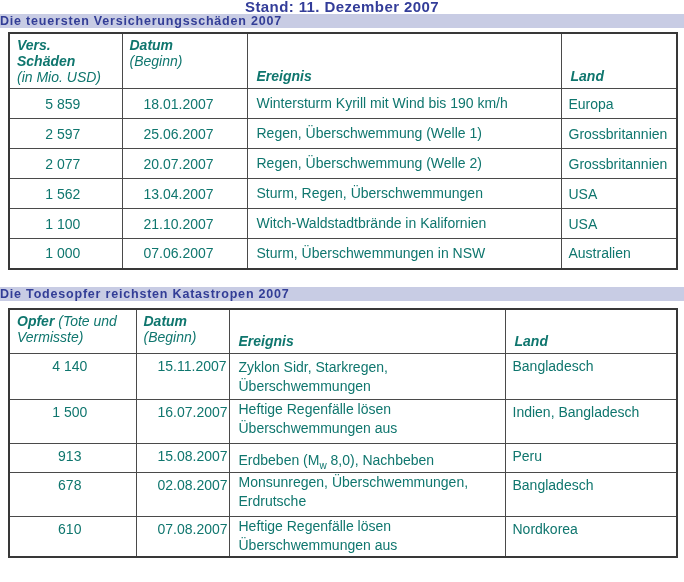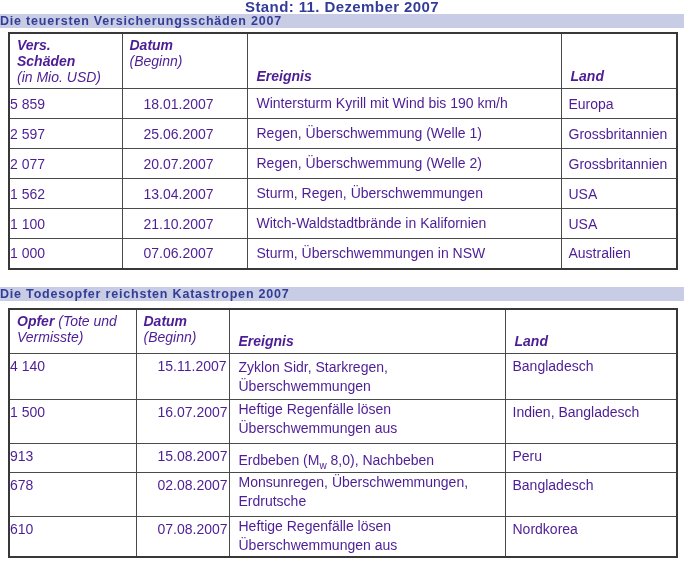--- a/index.html
+++ b/index.html
@@ -12,33 +12,33 @@
   .titlebar{position:relative;height:15px;background:#5866ab;text-align:center}
   .title{color:#ffffff;font-weight:bold;font-size:12.5px;letter-spacing:1.2px;line-height:15px;white-space:nowrap}
   .brand{position:absolute;right:12px;top:0;color:#2c3786;font-weight:bold;font-size:10px;letter-spacing:1.5px;line-height:14px}
   .standline{height:14px;text-align:center;color:#333d99;font-weight:bold;font-size:15px;letter-spacing:.4px;line-height:14px}
   .strip{height:14px;background:#c8cce4;color:#323d96;font-weight:bold;font-size:12.5px;letter-spacing:.8px;line-height:14px}
   .strip2{margin-top:17px}
 
   table{
     border-collapse:collapse;table-layout:fixed;
     margin:4px 8px 0 8px;width:668px;
-    font-size:14px;color:#4c1d95;
+    font-size:14px;color:#0f766e;
     border:2px solid #383838;
   }
   .t2{margin-top:7px}
   th,td{border:1px solid #4a4a4a;padding:0;overflow:hidden}
 
   th{text-align:left;font-style:italic;vertical-align:top;padding:3px 6px 3px 7px;font-weight:normal}
   .hb{font-weight:bold}
   .hn{font-weight:normal}
   .pre{white-space:pre-line}
   th.bot{vertical-align:bottom;font-weight:bold;padding-bottom:4px;padding-left:9px}
 
-  td.amt{text-align:left;padding-right:6px}
+  td.amt{text-align:center;padding-right:6px}
   td.date{padding-left:21px}
   td.evt{padding-left:9px;padding-right:8px;line-height:19px}
   td.land{padding-left:7px;padding-right:4px}
   .t1 td{vertical-align:middle}
   .t2 td{vertical-align:top;padding-top:4px}
   .t2 td.evt{padding-top:0}
   .t2 tr.flush td.evt{padding-top:4px}
   sub{font-size:10px;line-height:0}
 </style>
 </head>

